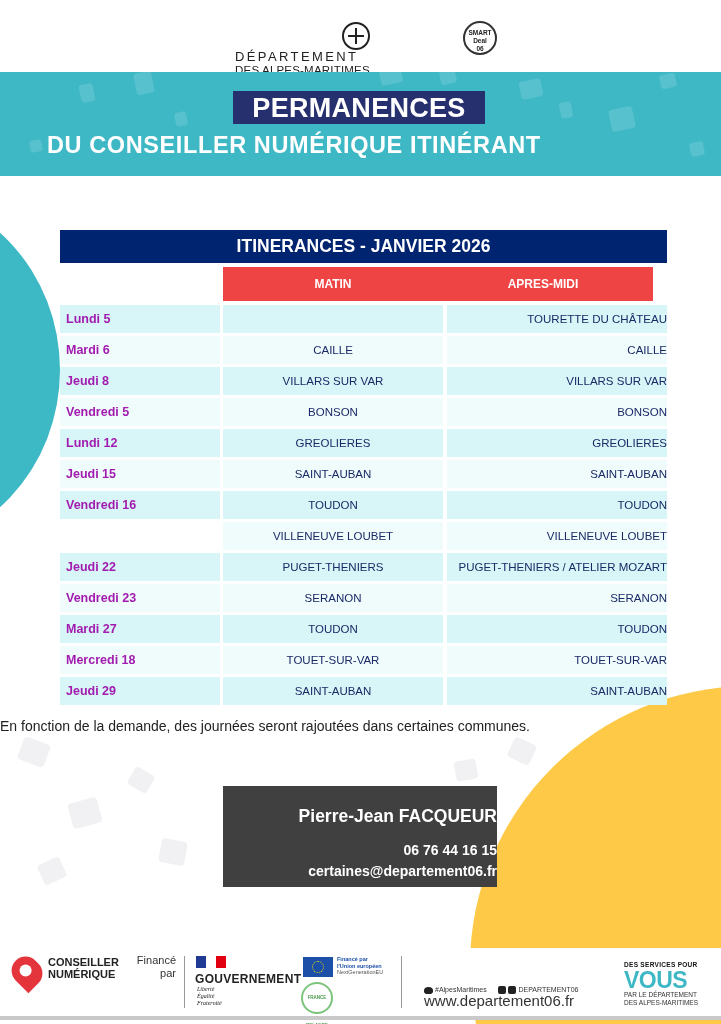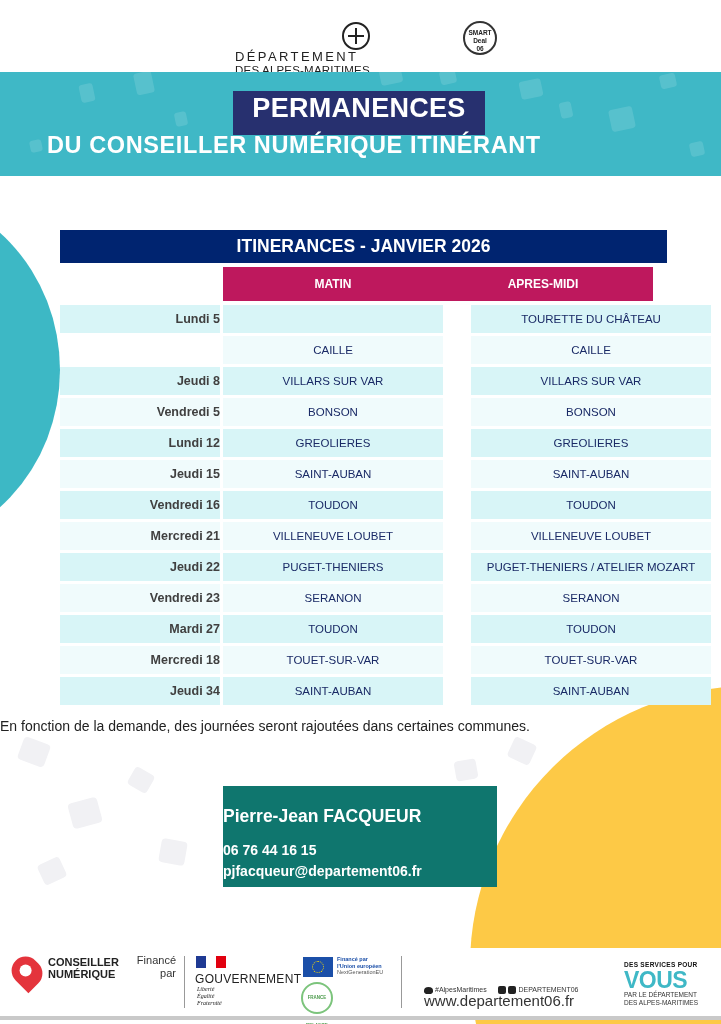--- a/index.html
+++ b/index.html
@@ -17,66 +17,66 @@
   .dept-text .l1 { font-size: 13px; letter-spacing: 2.4px; font-weight: normal; }
   .dept-text .l2 { font-size: 11.5px; letter-spacing: 0.2px; margin-top: 2px; }
   .dept-sep { width: 1.5px; height: 32px; background: #222; margin: 0 6px 0 8px; }
   .dept-num { font-size: 33px; font-weight: bold; color: #111; letter-spacing: 1px; line-height: 1; }
   .smart-deal { position: absolute; left: 463px; top: 21px; width: 34px; height: 34px; border: 2px solid #333; border-radius: 50%;
     font-size: 6.5px; font-weight: bold; color: #222; text-align: center; line-height: 8px; padding-top: 6px; }
 
   
   .banner { position: absolute; left: 0; top: 72px; width: 721px; height: 104px; background: #3fb8c6; overflow: hidden; }
   .banner .sq { position: absolute; background: rgba(255,255,255,0.13); border-radius: 3px; transform: rotate(-12deg); }
-  .banner-title-box { position: absolute; left: 233px; top: 19px; width: 252px; height: 44px; background: #27306f; }
+  .banner-title-box { position: absolute; left: 233px; top: 19px; width: 252px; height: 33px; background: #27306f; }
   .banner-title { position: absolute; left: 0; top: 0; width: 100%; height: 100%; color: #fff; font-weight: bold; font-size: 27px;
     text-align: center; line-height: 35px; letter-spacing: 0.3px; }
   .banner-subtitle { position: absolute; left: 47px; top: 60px; color: #fff; font-weight: bold; font-size: 23.5px; letter-spacing: 0.6px; white-space: nowrap; }
 
   
   .teal-circle { position: absolute; left: -280px; top: 190px; width: 340px; height: 360px; border-radius: 50%; background: #3db8c5; }
   .yellow-circle { position: absolute; left: 470px; top: 686px; width: 560px; height: 560px; border-radius: 50%; background: #fdc946; }
   .bg-sq { position: absolute; background: #f1f1f4; border-radius: 4px; }
 
   
   .table-wrap { position: absolute; left: 60px; top: 230px; width: 607px; }
   .table-title { height: 33px; background: #002470; color: #fff; font-weight: bold; font-size: 17.5px; text-align: center; line-height: 33px; }
   .table-header { position: absolute; top: 37px; left: 0; width: 607px; height: 34px; }
-  .th { position: absolute; top: 0; height: 34px; background: #be185d; color: #fff; font-weight: bold; font-size: 12px; text-align: center; line-height: 34px; }
+  .th { position: absolute; top: 0; height: 34px; background: #ef4444; color: #fff; font-weight: bold; font-size: 12px; text-align: center; line-height: 34px; }
   .th.matin { left: 163px; width: 220px; }
   .th.aprem { left: 373px; width: 220px; }
   .rows { position: absolute; top: 75px; left: 0; width: 607px; }
   .row { position: relative; height: 31px; }
   .cell { position: absolute; top: 0; height: 28px; line-height: 28px; font-size: 11.5px; color: #1a2a66; }
   .row:nth-child(odd) .cell { background: #d8f5f7; }
   .row:nth-child(even) .cell { background: #f0fbfc; }
-  .cell.day { left: 0; width: 160px; padding-left: 6px; font-weight: bold; font-size: 12.5px; color: #404040; text-align: right; }
+  .cell.day { left: 0; width: 160px; padding-left: 6px; font-weight: bold; font-size: 12.5px; color: #a21caf; }
   .cell.am { left: 163px; width: 220px; text-align: center; }
-  .cell.pm { left: 387px; width: 240px; text-align: center; margin-left: 24px; }
+  .cell.pm { left: 387px; width: 220px; text-align: right; }
 
   .note { position: absolute; left: 0; top: 718px; width: 721px; text-align: left; font-size: 14px; color: #222; }
 
   
-  .contact { position: absolute; left: 223px; top: 786px; width: 274px; height: 101px; background: #0f766e; color: #fff; text-align: left; }
+  .contact { position: absolute; left: 223px; top: 786px; width: 274px; height: 101px; background: #404040; color: #fff; text-align: right; }
   .contact .name { font-size: 17.5px; font-weight: bold; margin-top: 20px; }
   .contact .phone { font-size: 14px; font-weight: bold; margin-top: 15px; }
   .contact .email { font-size: 14px; font-weight: bold; margin-top: 5px; }
 
   
   .footer { position: absolute; left: 0; top: 948px; width: 721px; height: 72px; background: #fff; }
   .footer-line { position: absolute; left: 0; bottom: 0; width: 721px; height: 4px; background: #c9c9c9; }
   .cn-pin { position: absolute; left: 13px; top: 8px; width: 28px; height: 32px; background: #e4343c;
     border-radius: 14px 14px 14px 0; transform: rotate(-45deg); transform-origin: center; }
   .cn-pin::after { content: ""; position: absolute; left: 8px; top: 8px; width: 12px; height: 12px; border-radius: 50%; background: #fff; }
   .cn-text { position: absolute; left: 48px; top: 8px; font-size: 11px; font-weight: bold; color: #222; line-height: 12px; }
   .finance-label { position: absolute; left: 134px; top: 6px; font-size: 11px; color: #333; line-height: 13px; text-align: right; width: 42px; }
   .footer-vsep { position: absolute; width: 1px; background: #999; }
   .gouv-flag { position: absolute; left: 196px; top: 8px; width: 30px; height: 12px; display: flex; }
   .gouv-flag span { flex: 1; }
-  .gouv-text { position: absolute; left: 195px; top: 24px; font-size: 12px; font-weight: normal; color: #222; letter-spacing: 0.3px; }
+  .gouv-text { position: absolute; left: 195px; top: 24px; font-size: 12px; font-weight: bold; color: #222; letter-spacing: 0.3px; }
   .gouv-motto { position: absolute; left: 197px; top: 38px; font-size: 6px; font-style: italic; color: #222; line-height: 7px; font-family: "Liberation Serif", serif; }
   .eu-flag { position: absolute; left: 303px; top: 9px; width: 30px; height: 20px; background: #1b4fa8; }
   .eu-flag::after { content: ""; position: absolute; left: 9px; top: 4px; width: 10px; height: 10px; border: 1px dotted #ffdd00; border-radius: 50%; }
   .eu-text { position: absolute; left: 337px; top: 8px; font-size: 5.5px; color: #1b4fa8; font-weight: bold; line-height: 6.5px; }
   .eu-text .sub { color: #555; font-weight: normal; }
   .relance { position: absolute; left: 301px; top: 34px; width: 32px; height: 32px; border-radius: 50%; border: 2px solid #7cc47c; background: #fff;
     font-size: 4.5px; color: #4a9a4a; text-align: center; line-height: 28px; font-weight: bold; }
   .www { position: absolute; left: 424px; top: 20px; font-size: 15px; color: #333; margin-top: 24px; }
   .social { position: absolute; left: 424px; top: 38px; font-size: 7px; color: #333; }
   .social .tw { display: inline-block; width: 9px; height: 7px; background: #222; border-radius: 50% 50% 40% 40%; margin-right: 2px; vertical-align: middle; }
@@ -139,20 +139,21 @@
     <div class="th matin">MATIN</div>
     <div class="th aprem">APRES-MIDI</div>
   </div>
   <div class="rows">
     <div class="row">
       <div class="cell day">Lundi 5</div>
       <div class="cell am"></div>
       <div class="cell pm">TOURETTE DU CHÂTEAU</div>
     </div>
     <div class="row">
+      <div class="cell day">Mardi 6</div>
       <div class="cell am">CAILLE</div>
       <div class="cell pm">CAILLE</div>
     </div>
     <div class="row">
       <div class="cell day">Jeudi 8</div>
       <div class="cell am">VILLARS SUR VAR</div>
       <div class="cell pm">VILLARS SUR VAR</div>
     </div>
     <div class="row">
       <div class="cell day">Vendredi 5</div>
@@ -168,21 +169,20 @@
       <div class="cell day">Jeudi 15</div>
       <div class="cell am">SAINT-AUBAN</div>
       <div class="cell pm">SAINT-AUBAN</div>
     </div>
     <div class="row">
       <div class="cell day">Vendredi 16</div>
       <div class="cell am">TOUDON</div>
       <div class="cell pm">TOUDON</div>
     </div>
     <div class="row">
-      <div class="cell day">Mercredi 21</div>
       <div class="cell am">VILLENEUVE LOUBET</div>
       <div class="cell pm">VILLENEUVE LOUBET</div>
     </div>
     <div class="row">
       <div class="cell day">Jeudi 22</div>
       <div class="cell pm">PUGET-THENIERS / ATELIER MOZART</div>
       <div class="cell am">PUGET-THENIERS</div>
     </div>
     <div class="row">
       <div class="cell day">Vendredi 23</div>
@@ -193,33 +193,33 @@
       <div class="cell day">Mardi 27</div>
       <div class="cell am">TOUDON</div>
       <div class="cell pm">TOUDON</div>
     </div>
     <div class="row">
       <div class="cell day">Mercredi 18</div>
       <div class="cell am">TOUET-SUR-VAR</div>
       <div class="cell pm">TOUET-SUR-VAR</div>
     </div>
     <div class="row">
-      <div class="cell day">Jeudi 34</div>
+      <div class="cell day">Jeudi 29</div>
       <div class="cell am">SAINT-AUBAN</div>
       <div class="cell pm">SAINT-AUBAN</div>
     </div>
   </div>
 </div>
 
 <div class="note">En fonction de la demande, des journées seront rajoutées dans certaines communes.</div>
 
 <div class="contact">
   <div class="name">Pierre-Jean FACQUEUR</div>
   <div class="phone">06 76 44 16 15</div>
-  <div class="email">pjfacqueur@departement06.fr</div>
+  <div class="email">certaines@departement06.fr</div>
 </div>
 
 <div class="footer">
   <div class="cn-pin"></div>
   <div class="cn-text">
     <div>CONSEILLER</div>
     <div>NUMÉRIQUE</div>
   </div>
   <div class="finance-label">
     <div>Financé</div>

